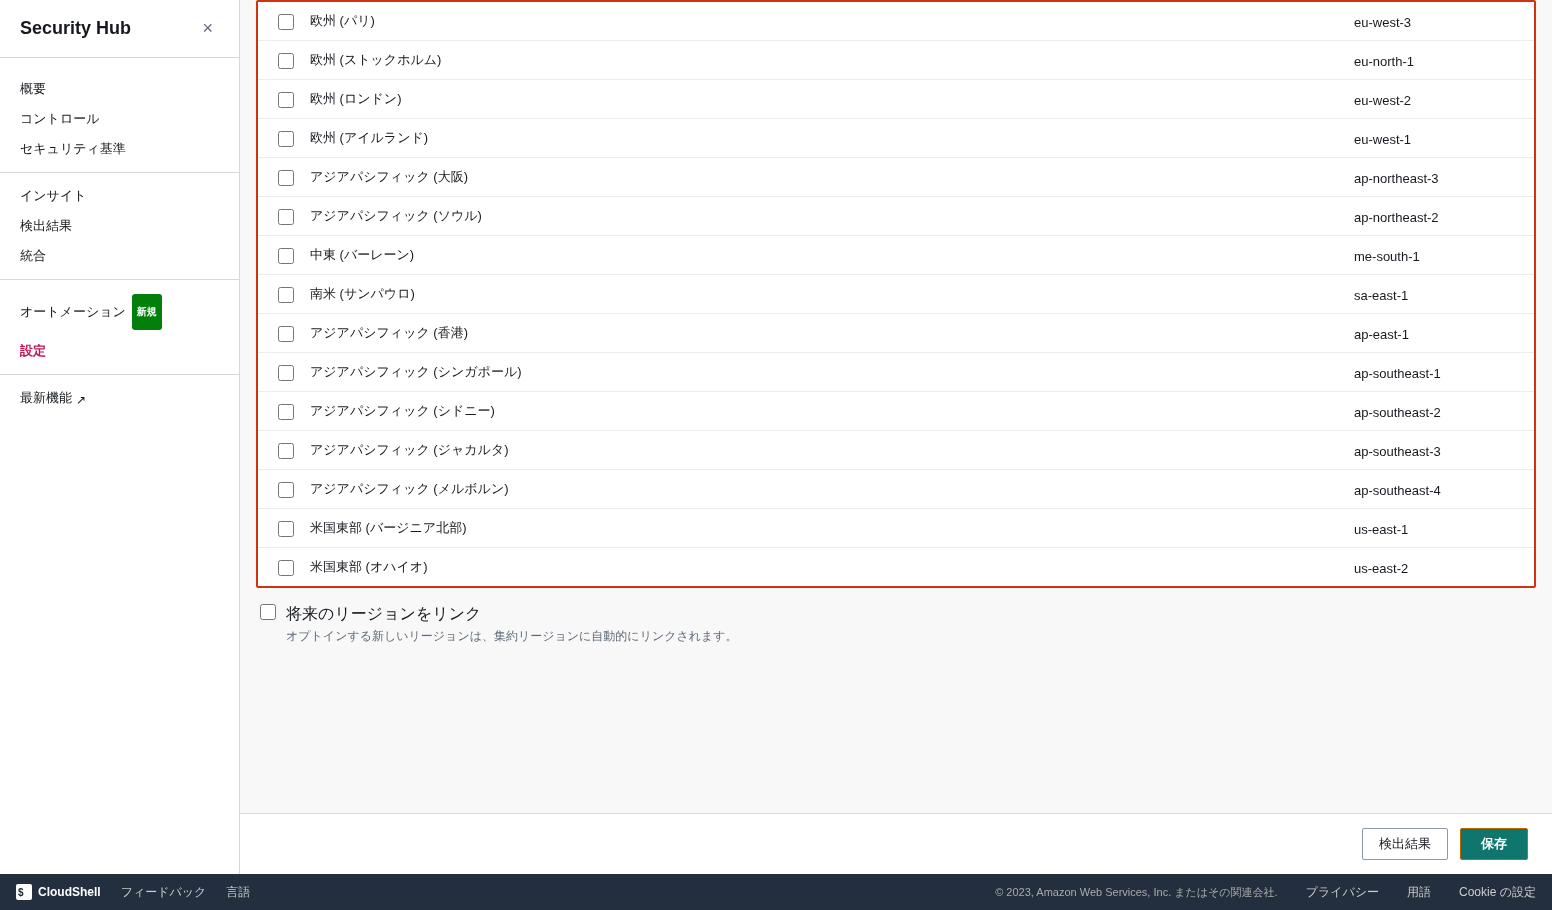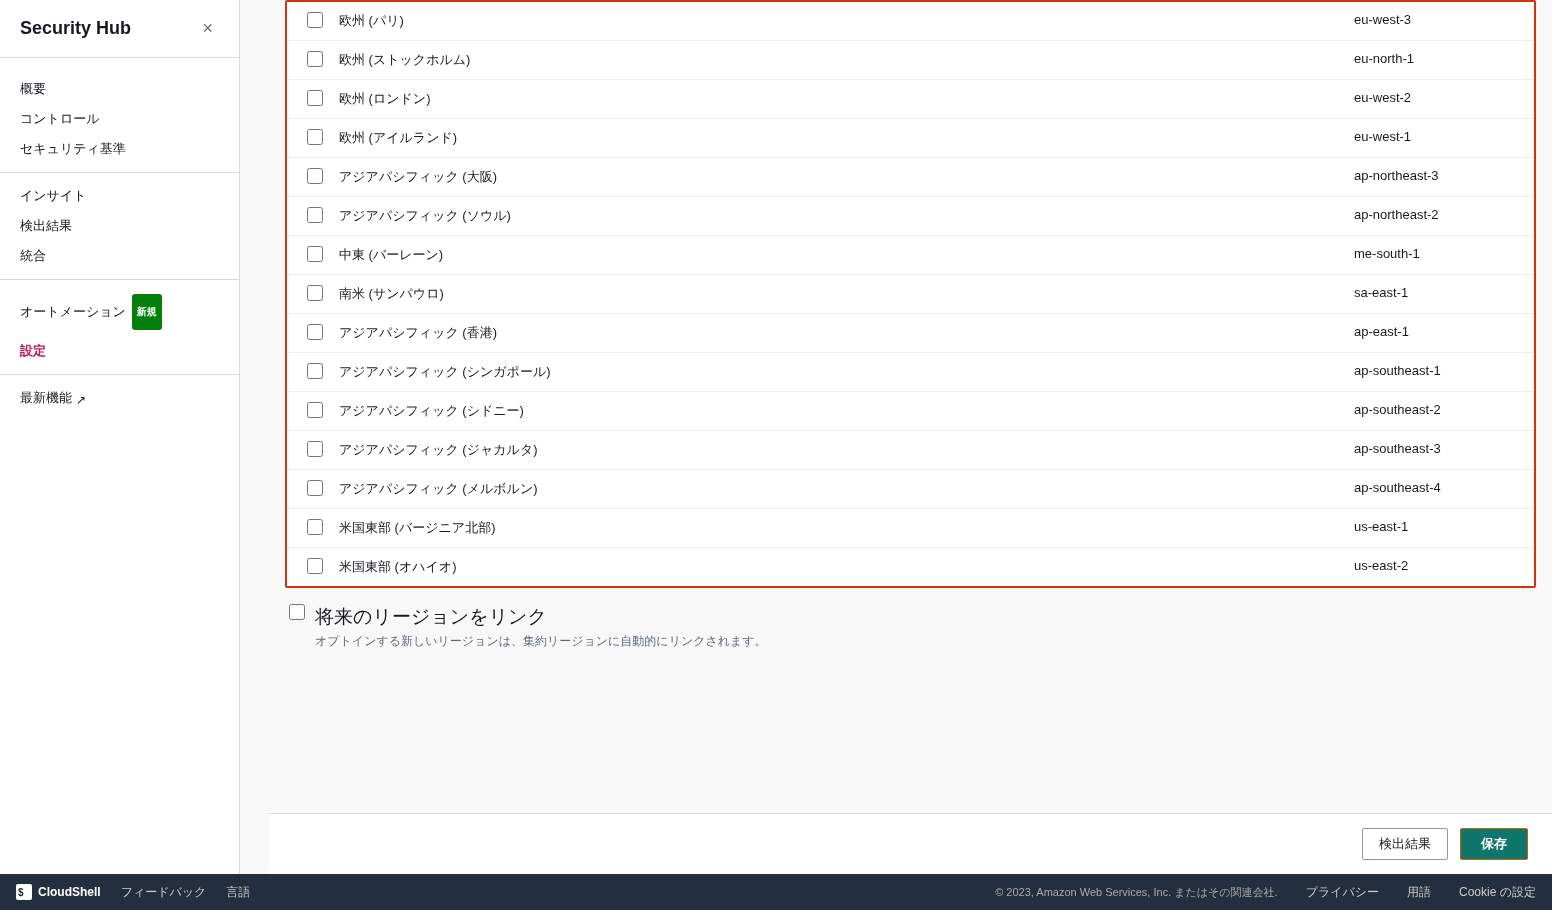--- a/index.html
+++ b/index.html
@@ -13,21 +13,20 @@
       height: 910px;
       width: 1552px;
       overflow: hidden;
     }
 
     
     .app-wrapper {
       display: flex;
       flex: 1;
       overflow: hidden;
-      gap: 29px;
     }
 
     
     .sidebar {
       width: 240px;
       min-width: 240px;
       background: #fff;
       border-right: 1px solid #d5d9de;
       display: flex;
       flex-direction: column;
@@ -108,21 +107,21 @@
     
     .region-list-container {
       background: #fff;
       margin: 0;
       border: 2px solid #d13212;
       border-radius: 2px;
     }
 
     .region-row {
       display: flex;
-      align-items: flex-start;
+      align-items: flex-end;
       border-bottom: 1px solid #eaeded;
       padding: 10px 20px;
       gap: 16px;
     }
     .region-row:last-child {
       border-bottom: none;
     }
     .region-checkbox {
       width: 16px;
       height: 16px;
@@ -147,21 +146,21 @@
       display: flex;
       align-items: flex-start;
       gap: 10px;
     }
     .future-regions-text {
       display: flex;
       flex-direction: column;
       gap: 3px;
     }
     .future-regions-title {
-      font-size: 19px;
+      font-size: 16px;
       color: #16191f;
     }
     .future-regions-desc {
       font-size: 12px;
       color: #5f6b7a;
     }
 
     
     .action-bar {
       display: flex;

